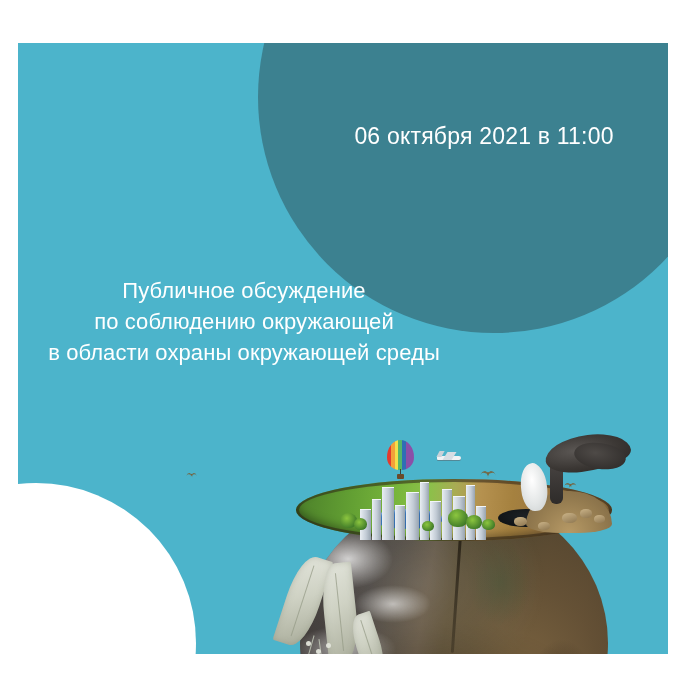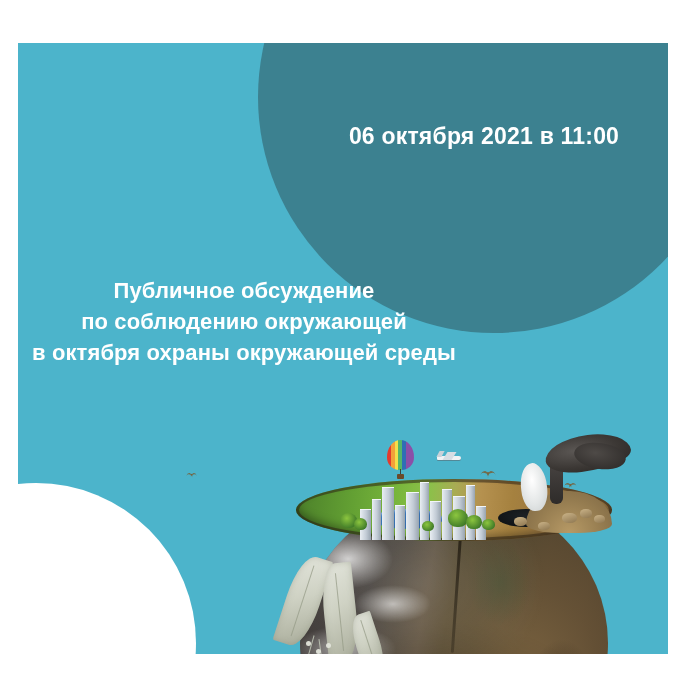--- a/index.html
+++ b/index.html
@@ -51,35 +51,35 @@
   }
 
   
   .date-block {
     position: absolute;
     left: 330px;
     top: 78px;
     width: 272px;
     text-align: center;
     color: #ffffff;
-    font-weight: bold;
+    font-weight: normal;
     font-size: 23px;
     line-height: 30px;
     letter-spacing: 0.2px;
   }
 
   
   .title-block {
     position: absolute;
     left: 0px;
     top: 232px;
     width: 452px;
     text-align: center;
     color: #ffffff;
-    font-weight: bold;
+    font-weight: normal;
     font-size: 22px;
     line-height: 31px;
     letter-spacing: 0.1px;
   }
   .title-block .tline { display: block; white-space: nowrap; }
 
   
   .art {
     position: absolute;
     left: 0;
@@ -460,17 +460,17 @@
     <div class="white-circle"></div>
 
     <div class="date-block">
       <span class="tline">06 октября 2021</span>
       <span class="tline">в 11:00</span>
     </div>
 
     <div class="title-block">
       <span class="tline">Публичное обсуждение</span>
       <span class="tline">по соблюдению окружающей</span>
-      <span class="tline">в октября охраны окружающей среды</span>
+      <span class="tline">в области охраны окружающей среды</span>
     </div>
 
   </div>
 </div>
 
 </body></html>

